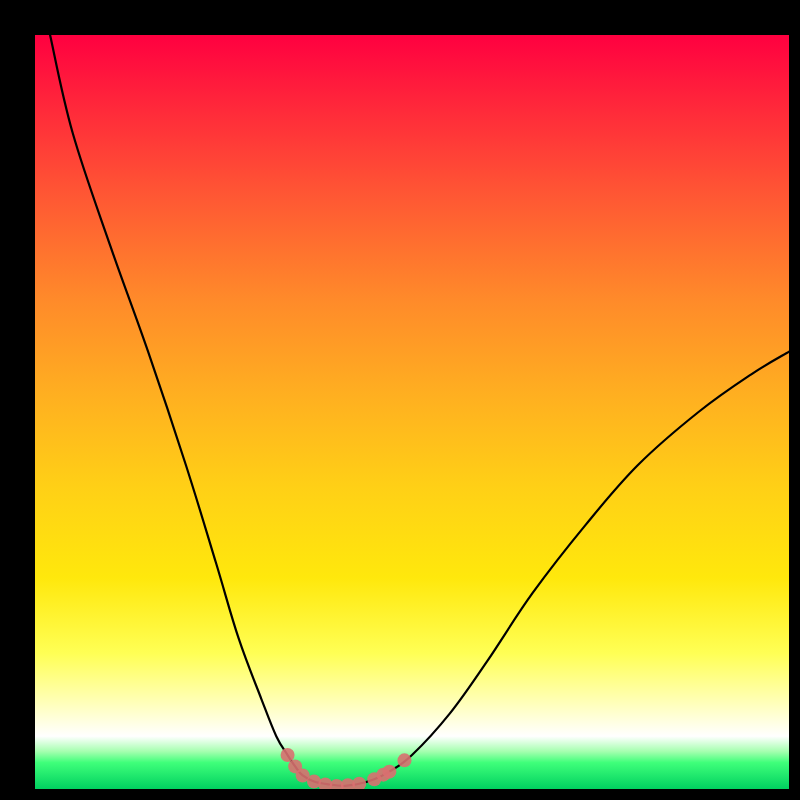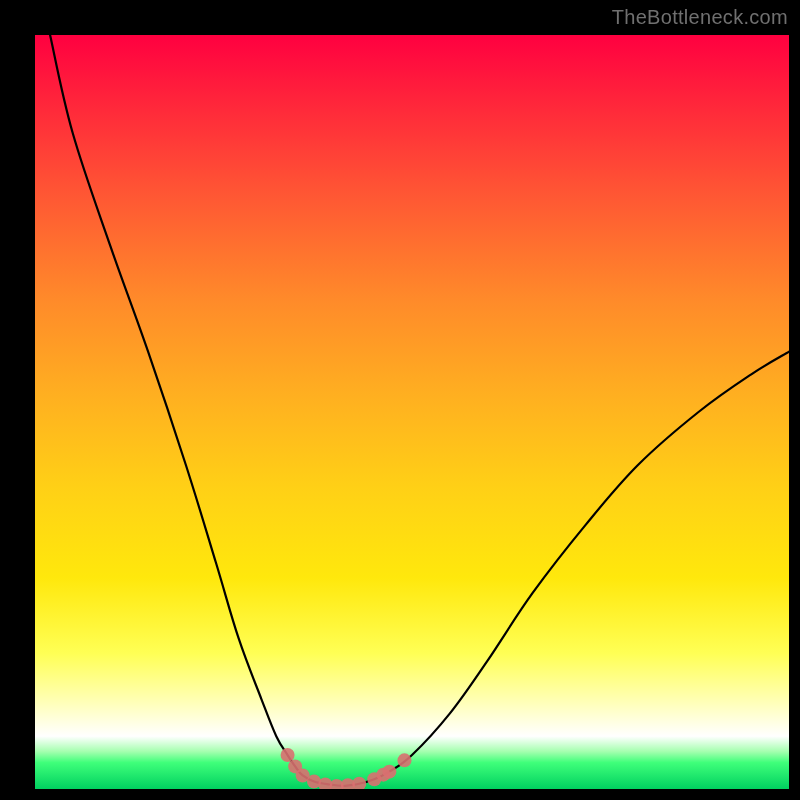--- a/index.html
+++ b/index.html
@@ -59,21 +59,20 @@
   }
   .dot {
     fill: #d97070;
     fill-opacity: 0.9;
   }
 </style>
 </head>
 <body>
 
 <div class="frame">
-  <div class="watermark">TheBottleneck.com</div>
   <div class="plot-area">
     <svg class="curves" viewBox="0 0 754 754" preserveAspectRatio="none">
       <path id="left-curve-path" fill="none" stroke="#000" stroke-width="2.2" stroke-linecap="round" d="M 15.08 0 C 19.151600000000002 17.643599999999996, 26.8424 60.018399999999986, 37.7 98.01999999999998 C 48.55760000000001 136.02159999999998, 61.82800000000001 171.7612, 75.4 211.12 C 88.97200000000001 250.4788, 99.52799999999999 277.3212, 113.1 316.68 C 126.672 356.03880000000004, 138.58520000000001 391.77840000000003, 150.8 429.78000000000003 C 163.0148 467.7816, 171.45959999999997 496.58439999999996, 180.95999999999998 527.8 C 190.4604 559.0156, 195.4368 578.7704, 203.58 603.2 C 211.72320000000002 627.6296000000001, 219.414 645.8764, 226.2 663.52 C 232.986 681.1636, 236.5298 691.041, 241.28 701.22 C 246.0302 711.399, 249.197 714.6412, 252.59 720.07 C 255.983 725.4988000000001, 257.4156 727.71556, 260.13 731.38 C 262.8444 735.04444, 264.27699999999993 737.7136, 267.66999999999996 740.428 C 271.063 743.1424, 274.2298 744.83136, 278.98 746.46 C 283.7302 748.08864, 288.63120000000004 748.66168, 294.06 749.476 C 299.48879999999997 750.29032, 306.4256 750.71256, 309.14 750.984"></path>
       <path id="right-curve-path" fill="none" stroke="#000" stroke-width="2.2" stroke-linecap="round" d="M 309.14 750.984 C 311.8544 750.5768400000001, 318.79119999999995 749.94348, 324.21999999999997 748.722 C 329.6488 747.5005199999999, 333.8712 746.36952, 339.3 744.198 C 344.72880000000004 742.02648, 347.594 741.00104, 354.38 736.658 C 361.166 732.31496, 366.1424 730.52044, 377 720.07 C 387.8576 709.6195600000001, 401.12800000000004 695.565, 414.70000000000005 678.6 C 428.27200000000005 661.635, 437.4708 647.5351999999999, 452.4 625.8199999999999 C 467.32919999999996 604.1048, 479.99640000000005 582.3896, 497.64000000000004 557.96 C 515.2836000000001 533.5304000000001, 531.4191999999999 513.1724, 550.42 490.1 C 569.4208 467.0276, 582.8420000000001 450.13800000000003, 603.2 429.78000000000003 C 623.558 409.422, 643.162 393.2864, 663.52 377 C 683.8779999999999 360.7136, 700.0136 350.15759999999995, 716.3 339.29999999999995 C 732.5863999999999 328.44239999999996, 747.2139999999999 320.7516, 754 316.68"></path>
       <g id="marker-group">
           <circle cx="252.59" cy="720.07" r="7" class="dot"></circle>
           <circle cx="260.13" cy="731.38" r="7" class="dot"></circle>
           <circle cx="267.66999999999996" cy="740.428" r="7" class="dot"></circle>
           <circle cx="278.98" cy="746.46" r="7" class="dot"></circle>
           <circle cx="290.29" cy="749.476" r="7" class="dot"></circle>

